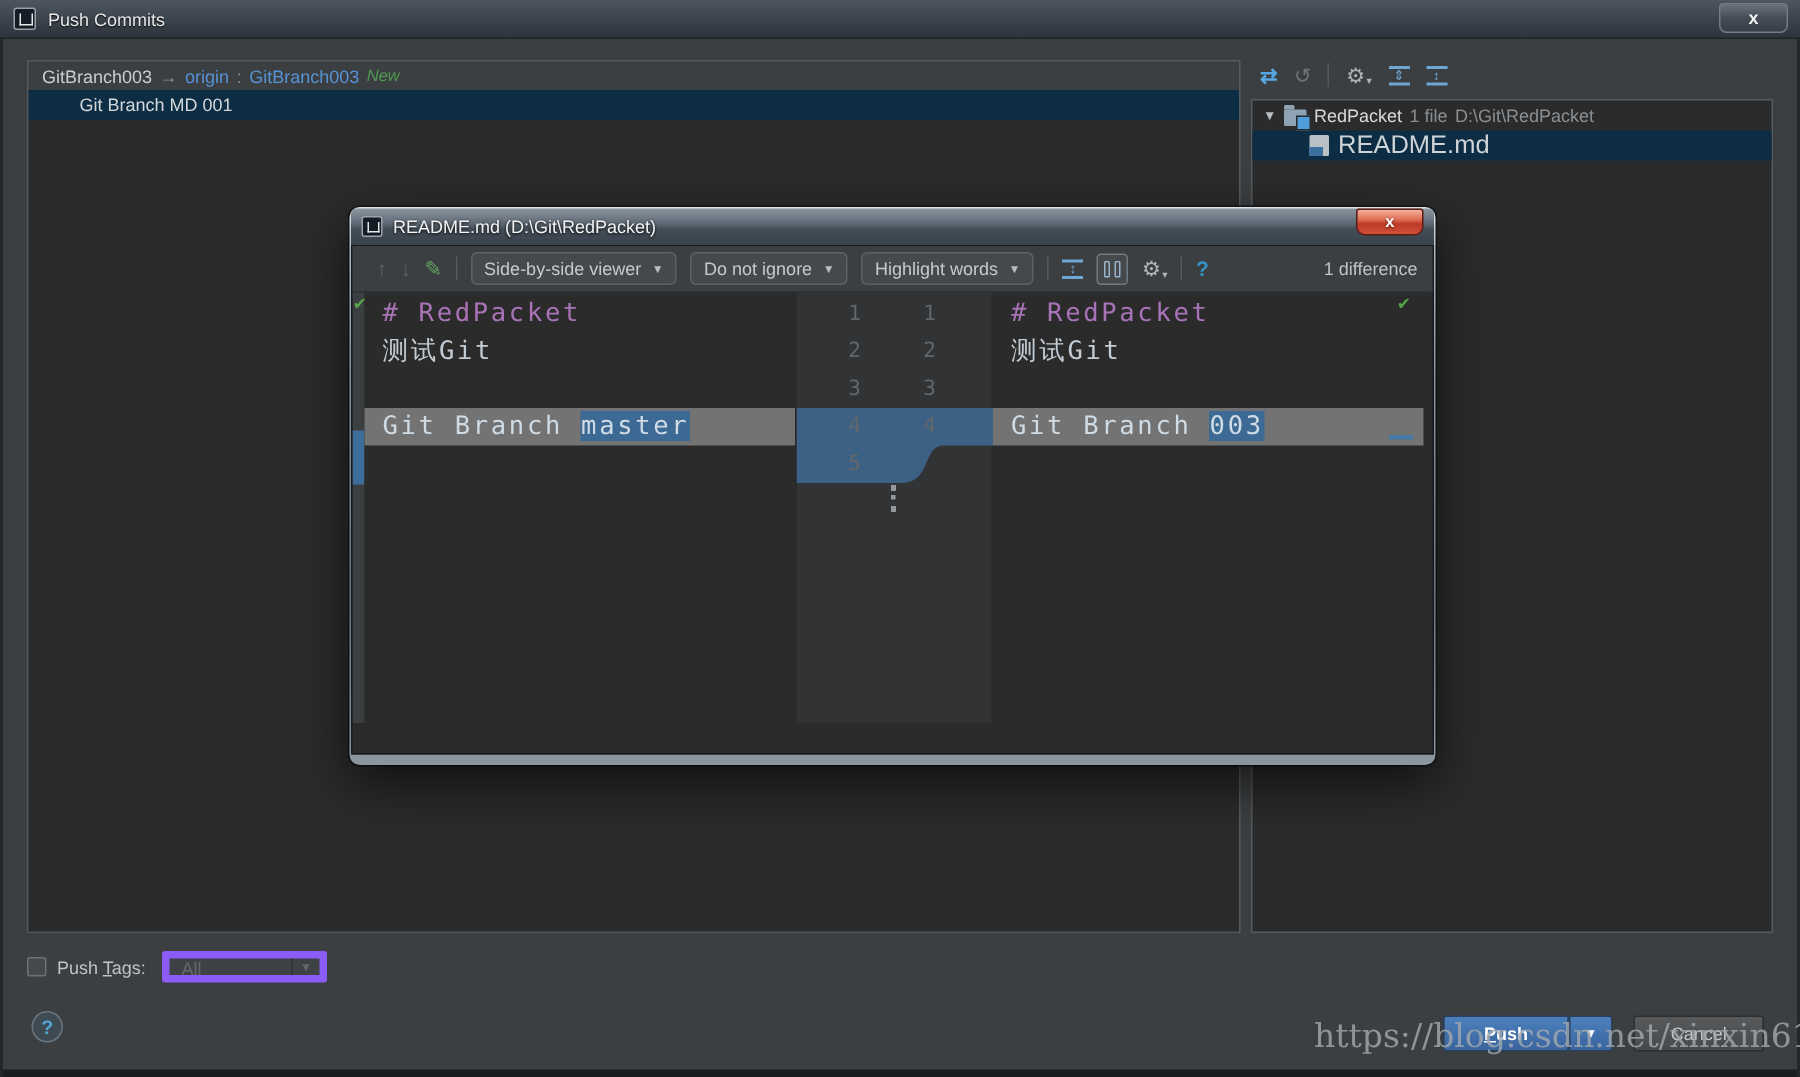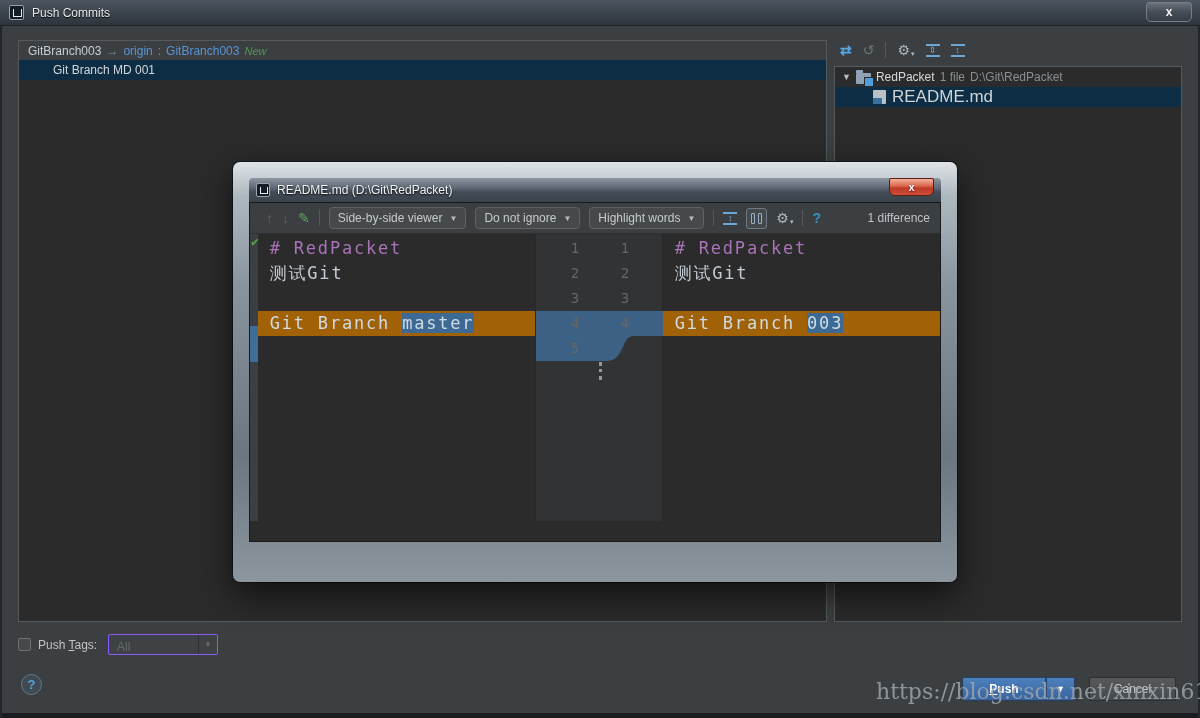--- a/index.html
+++ b/index.html
@@ -63,43 +63,43 @@
     gap:6px; padding-left:38px; font-size:17px; color:#ced3d7; cursor:pointer; }
   .file-icon{ width:13px; height:14px; background:#b9c0c6; border-radius:1px; position:relative; }
   .file-icon::after{ content:""; position:absolute; left:0; bottom:0; width:9px; height:6px; background:#3a6f9e; }
 
   
   .checkbox{ position:absolute; left:18px; top:638px; width:13px; height:13px;
     background:#45494c; border:1px solid #6e7275; border-radius:2px; cursor:pointer; }
   .push-tags-label{ position:absolute; left:38px; top:638px; font-size:12px; color:#bfc3c6; }
   .push-tags-label .mn{ text-decoration:underline; }
   .tags-combo{ position:absolute; left:108px; top:634px; width:110px; height:21px;
-    background:#3f4244; border:1px solid #8b5cf6; border-radius:2px; display:flex; align-items:flex-end; }
+    background:#3f4244; border:5px solid #8b5cf6; border-radius:2px; display:flex; align-items:flex-start; }
   .tags-combo .val{ flex:1; padding-left:8px; font-size:12px; color:#64686b; }
   .tags-combo .arr-box{ width:19px; height:100%; border-left:1px solid #2f3234;
     display:flex; align-items:center; justify-content:center; color:#64686b; font-size:8px; }
   .help-btn{ position:absolute; left:21px; top:674px; width:21px; height:21px; border-radius:50%;
     background:#3e4a54; border:1px solid #6b7780; color:#57a6d8; font-weight:bold;
     font-size:13px; text-align:center; line-height:19px; cursor:pointer; }
   .btn-push{ position:absolute; left:962px; top:677px; width:84px; height:24px; z-index:5;
     background:linear-gradient(180deg,#4b80bd,#3a649e); border:1px solid #27405f; border-radius:2px 0 0 2px;
     color:#fff; font-weight:bold; font-size:12px; text-align:center; line-height:22px; cursor:pointer; }
   .btn-push .mn{ text-decoration:underline; }
   .btn-push-arrow{ position:absolute; left:1046px; top:677px; width:29px; height:24px; z-index:5;
     background:linear-gradient(180deg,#4b80bd,#3a649e); border:1px solid #27405f; border-left:1px solid #2c4a70;
     border-radius:0 2px 2px 0; color:#fff; font-size:9px; text-align:center; line-height:23px; cursor:pointer; }
   .btn-cancel{ position:absolute; left:1089px; top:677px; width:87px; height:24px; z-index:5;
     background:linear-gradient(180deg,#57595b,#474a4c); border:1px solid #2c2e30; border-radius:2px;
     color:#c4c6c8; font-size:12px; text-align:center; line-height:22px; cursor:pointer; }
   .watermark{ position:absolute; left:876px; top:679px; z-index:50; font-family:"DejaVu Serif", serif;
     font-size:22px; color:rgba(160,168,175,0.82); white-space:nowrap; letter-spacing:0px; pointer-events:none; }
 
   
-  .diff-dialog{ position:absolute; left:233px; top:162px; width:724px; height:420px; z-index:10;
-    border-radius:7px; padding:16px;
+  .diff-dialog{ position:absolute; left:233px; top:138px; width:724px; height:372px; z-index:10;
+    border-radius:7px; padding:1px;
     background:linear-gradient(180deg,#dfe4e8 0%,#aeb8bf 8%,#87939d 30%,#6b7681 70%,#8c969e 100%);
     box-shadow:0 12px 34px rgba(0,0,0,.65), 0 0 0 1px #14171a; }
   .dlg-titlebar{ height:24px; border-radius:4px 4px 0 0; position:relative;
     background:linear-gradient(180deg,#8d97a1 0%,#5d6874 42%,#434d57 58%,#3a434c 100%);
     display:flex; align-items:center; }
   .dlg-icon{ width:14px; height:14px; margin-left:7px; border-radius:2px;
     background:#141c26; border:1px solid #9aa2ab; position:relative; }
   .dlg-icon::after{ content:""; position:absolute; left:2.5px; top:2.5px; width:6px; height:6px;
     border:1.5px solid #e8e8e8; border-top:none; }
   .dlg-title{ color:#f2f3f4; font-size:12px; margin-left:7px; text-shadow:0 1px 2px #000; }
@@ -128,21 +128,21 @@
   .hash.left{ left:14px; font-size:11px; transform:scaleX(.75); transform-origin:left center; }
   .hash.right{ left:284px; letter-spacing:1.3px; }
 
   .editor{ position:relative; height:287px; display:flex; overflow:hidden;
     font-family:"DejaVu Sans Mono", monospace; }
   .stripe{ width:8px; background:#3c3f41; position:relative; }
   .stripe-mark{ position:absolute; left:0; top:92px; width:8px; height:36px; background:#3f6d99; }
   .pane{ width:287px; background:#2b2b2b; padding-top:2px; position:relative; }
   .code-line{ height:25px; line-height:25px; padding-left:12px; white-space:pre;
     font-size:17px; letter-spacing:1.8px; }
-  .row-changed{ background:#a16207; }
+  .row-changed{ background:#737373; }
   .md{ color:#a973b8; }
   .plain{ color:#c3ccd4; }
   .chg{ color:#cfdbe5; }
   .word{ background:#3d6a94; }
   .gutter{ width:132px; background:#313335; border-left:1px solid #262829; border-right:1px solid #262829;
     position:relative; }
   .gutter svg{ position:absolute; left:0; top:0; }
   .numcol{ position:absolute; top:2px; width:43px; text-align:right;
     font-size:14px; color:#63676a; }
   .numcol .num{ height:25px; line-height:25px; }

